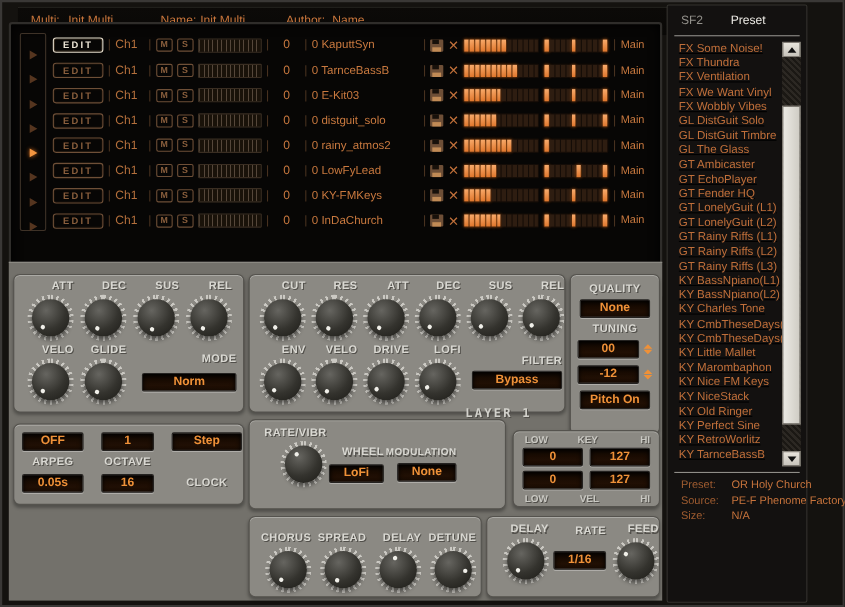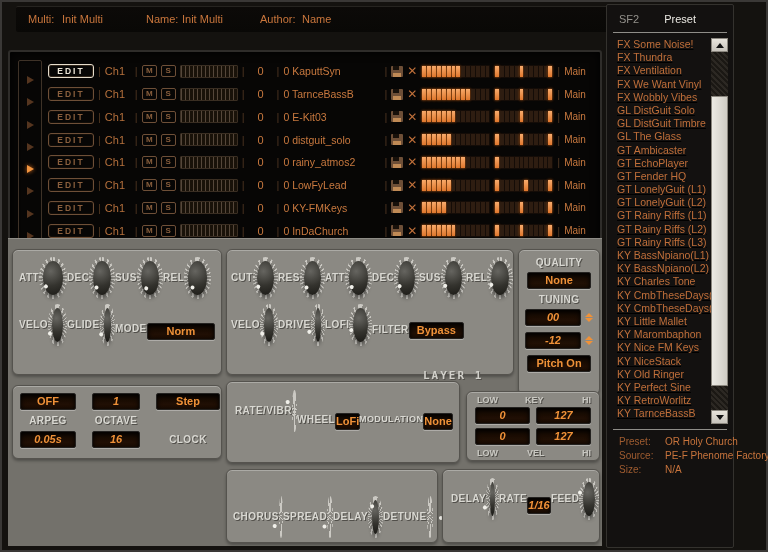--- a/index.html
+++ b/index.html
@@ -7,21 +7,21 @@
   body { font-family:"Liberation Sans","DejaVu Sans",sans-serif; }
   .root { position:relative; width:768px; height:552px; background:#14120f; overflow:hidden;
           box-shadow: inset 0 0 0 2px #3a3836; }
 
   
   .hdr { position:absolute; left:16px; top:6px; width:594px; height:26px;
          background:linear-gradient(#0c0a08,#090806); border-radius:2px; border-top:1px solid #262420; }
   .hdr span { position:absolute; top:6px; font-size:11px; color:#c9763c; white-space:nowrap; }
 
   
-  .rack { position:absolute; left:8px; top:50px; width:594px; height:252px;
+  .rack { position:absolute; left:8px; top:20px; width:594px; height:252px;
           background:#070605; border:2px solid #2f2d2a; border-radius:3px;
           box-shadow: inset 0 0 10px #000; }
   .strip { position:absolute; left:8px; top:8px; width:24px; height:180px;
            border:1px solid #3e3227; border-radius:2px; display:flex; flex-direction:column;
            justify-content:space-around; align-items:center; }
   .row-arrow { width:0; height:0; border-left:7px solid #55351f; border-top:4px solid transparent;
                border-bottom:4px solid transparent; transform:translateY(8px); }
   .row-arrow.act { border-left-color:#f29540; filter:drop-shadow(0 0 2px #d06a1d); }
   .rows { position:absolute; left:38px; top:8px; right:6px; height:182px; display:flex; flex-direction:column; }
   .chrow { flex:1; display:flex; align-items:center; gap:4px; font-size:11px; }
@@ -51,22 +51,22 @@
   .panel { position:absolute; left:8px; top:238px; width:594px; height:308px;
            background:#73716b; border-top:1px solid #8e8c86; }
   .sec { position:absolute; background:#8b8983; border:1px solid #55534e; border-radius:6px;
          box-shadow: inset 0 1px 0 rgba(255,255,255,.28), 0 2px 3px rgba(0,0,0,.30); }
   .lab { font-size:10px; font-weight:bold; color:#d9d8d2; letter-spacing:.4px;
          text-shadow:1px 1px 0 #514f4a; text-align:center; white-space:nowrap; }
   .lcd { background:linear-gradient(#120801,#200f04 70%,#1a0c03); border:1px solid #242220;
          border-radius:2px; box-shadow: inset 0 2px 5px #000, 0 1px 0 rgba(255,255,255,.30);
          color:#ef9138; font-size:11px; font-weight:bold; height:17px; line-height:15px;
          text-align:center; white-space:nowrap; }
-  .lcd.num { font-style:italic; }
-  .cell { display:flex; flex-direction:row; align-items:center; }
+  .lcd.num { }
+  .cell { display:flex; flex-direction:column; align-items:flex-end; }
   .knob { position:relative; width:42px; height:42px; border-radius:50%; margin-top:2px;
           background:repeating-conic-gradient(#cbc9c3 0deg 6deg,#8b8983 6deg 16deg); }
   .knob::before { content:''; position:absolute; inset:4px; border-radius:50%;
           background:radial-gradient(circle at 38% 30%,#666560,#34332e 55%,#1e1d19 95%);
           box-shadow:0 3px 4px rgba(0,0,0,.45); }
   .knob i { position:absolute; left:50%; top:50%; width:4px; height:4px; margin:-2px; border-radius:50%;
           background:#f0efe9; transform:rotate(var(--a,-135deg)) translateY(-11px); }
   .krow { display:flex; }
   .spin { display:flex; flex-direction:column; justify-content:center; gap:1px; margin-left:4px; }
   .spin b { width:0; height:0; border-left:4px solid transparent; border-right:4px solid transparent; }
@@ -609,20 +609,26 @@
           </div>
         <div class="cell" style="width:47px">
             <div class="lab">REL</div>
             <div class="knob" style="--a:-128deg">
               <i></i>
             </div>
           </div>
       </div>
       <div class="krow" style="padding:3px 0 0 4px">
         <div class="cell" style="width:47px">
+            <div class="lab">ENV</div>
+            <div class="knob" style="--a:-135deg">
+              <i></i>
+            </div>
+          </div>
+        <div class="cell" style="width:47px">
             <div class="lab">VELO</div>
             <div class="knob" style="--a:-142deg">
               <i></i>
             </div>
           </div>
         <div class="cell" style="width:47px">
             <div class="lab">DRIVE</div>
             <div class="knob" style="--a:-128deg">
               <i></i>
             </div>
@@ -705,21 +711,21 @@
       <div class="lcd num" style="position:absolute;left:8px;top:15px;width:55px">0</div>
       <div class="lcd num" style="position:absolute;right:8px;top:15px;width:55px">127</div>
       <div class="lcd num" style="position:absolute;left:8px;top:36px;width:55px">0</div>
       <div class="lcd num" style="position:absolute;right:8px;top:36px;width:55px">127</div>
       <div class="kv-lab" style="left:10px;bottom:2px">LOW</div>
       <div class="kv-lab" style="left:60px;bottom:2px">VEL</div>
       <div class="kv-lab" style="right:8px;bottom:2px">HI</div>
     </div>
 
     <div class="sec" style="left:218px;top:230px;width:212px;height:74px">
-      <div class="krow" style="padding:24px 0 0 6px">
+      <div class="krow" style="padding:14px 0 0 6px">
         <div class="cell" style="width:50px">
             <div class="lab">CHORUS</div>
             <div class="knob" style="--a:-145deg">
               <i></i>
             </div>
           </div>
         <div class="cell" style="width:50px">
             <div class="lab">SPREAD</div>
             <div class="knob" style="--a:-150deg">
               <i></i>

